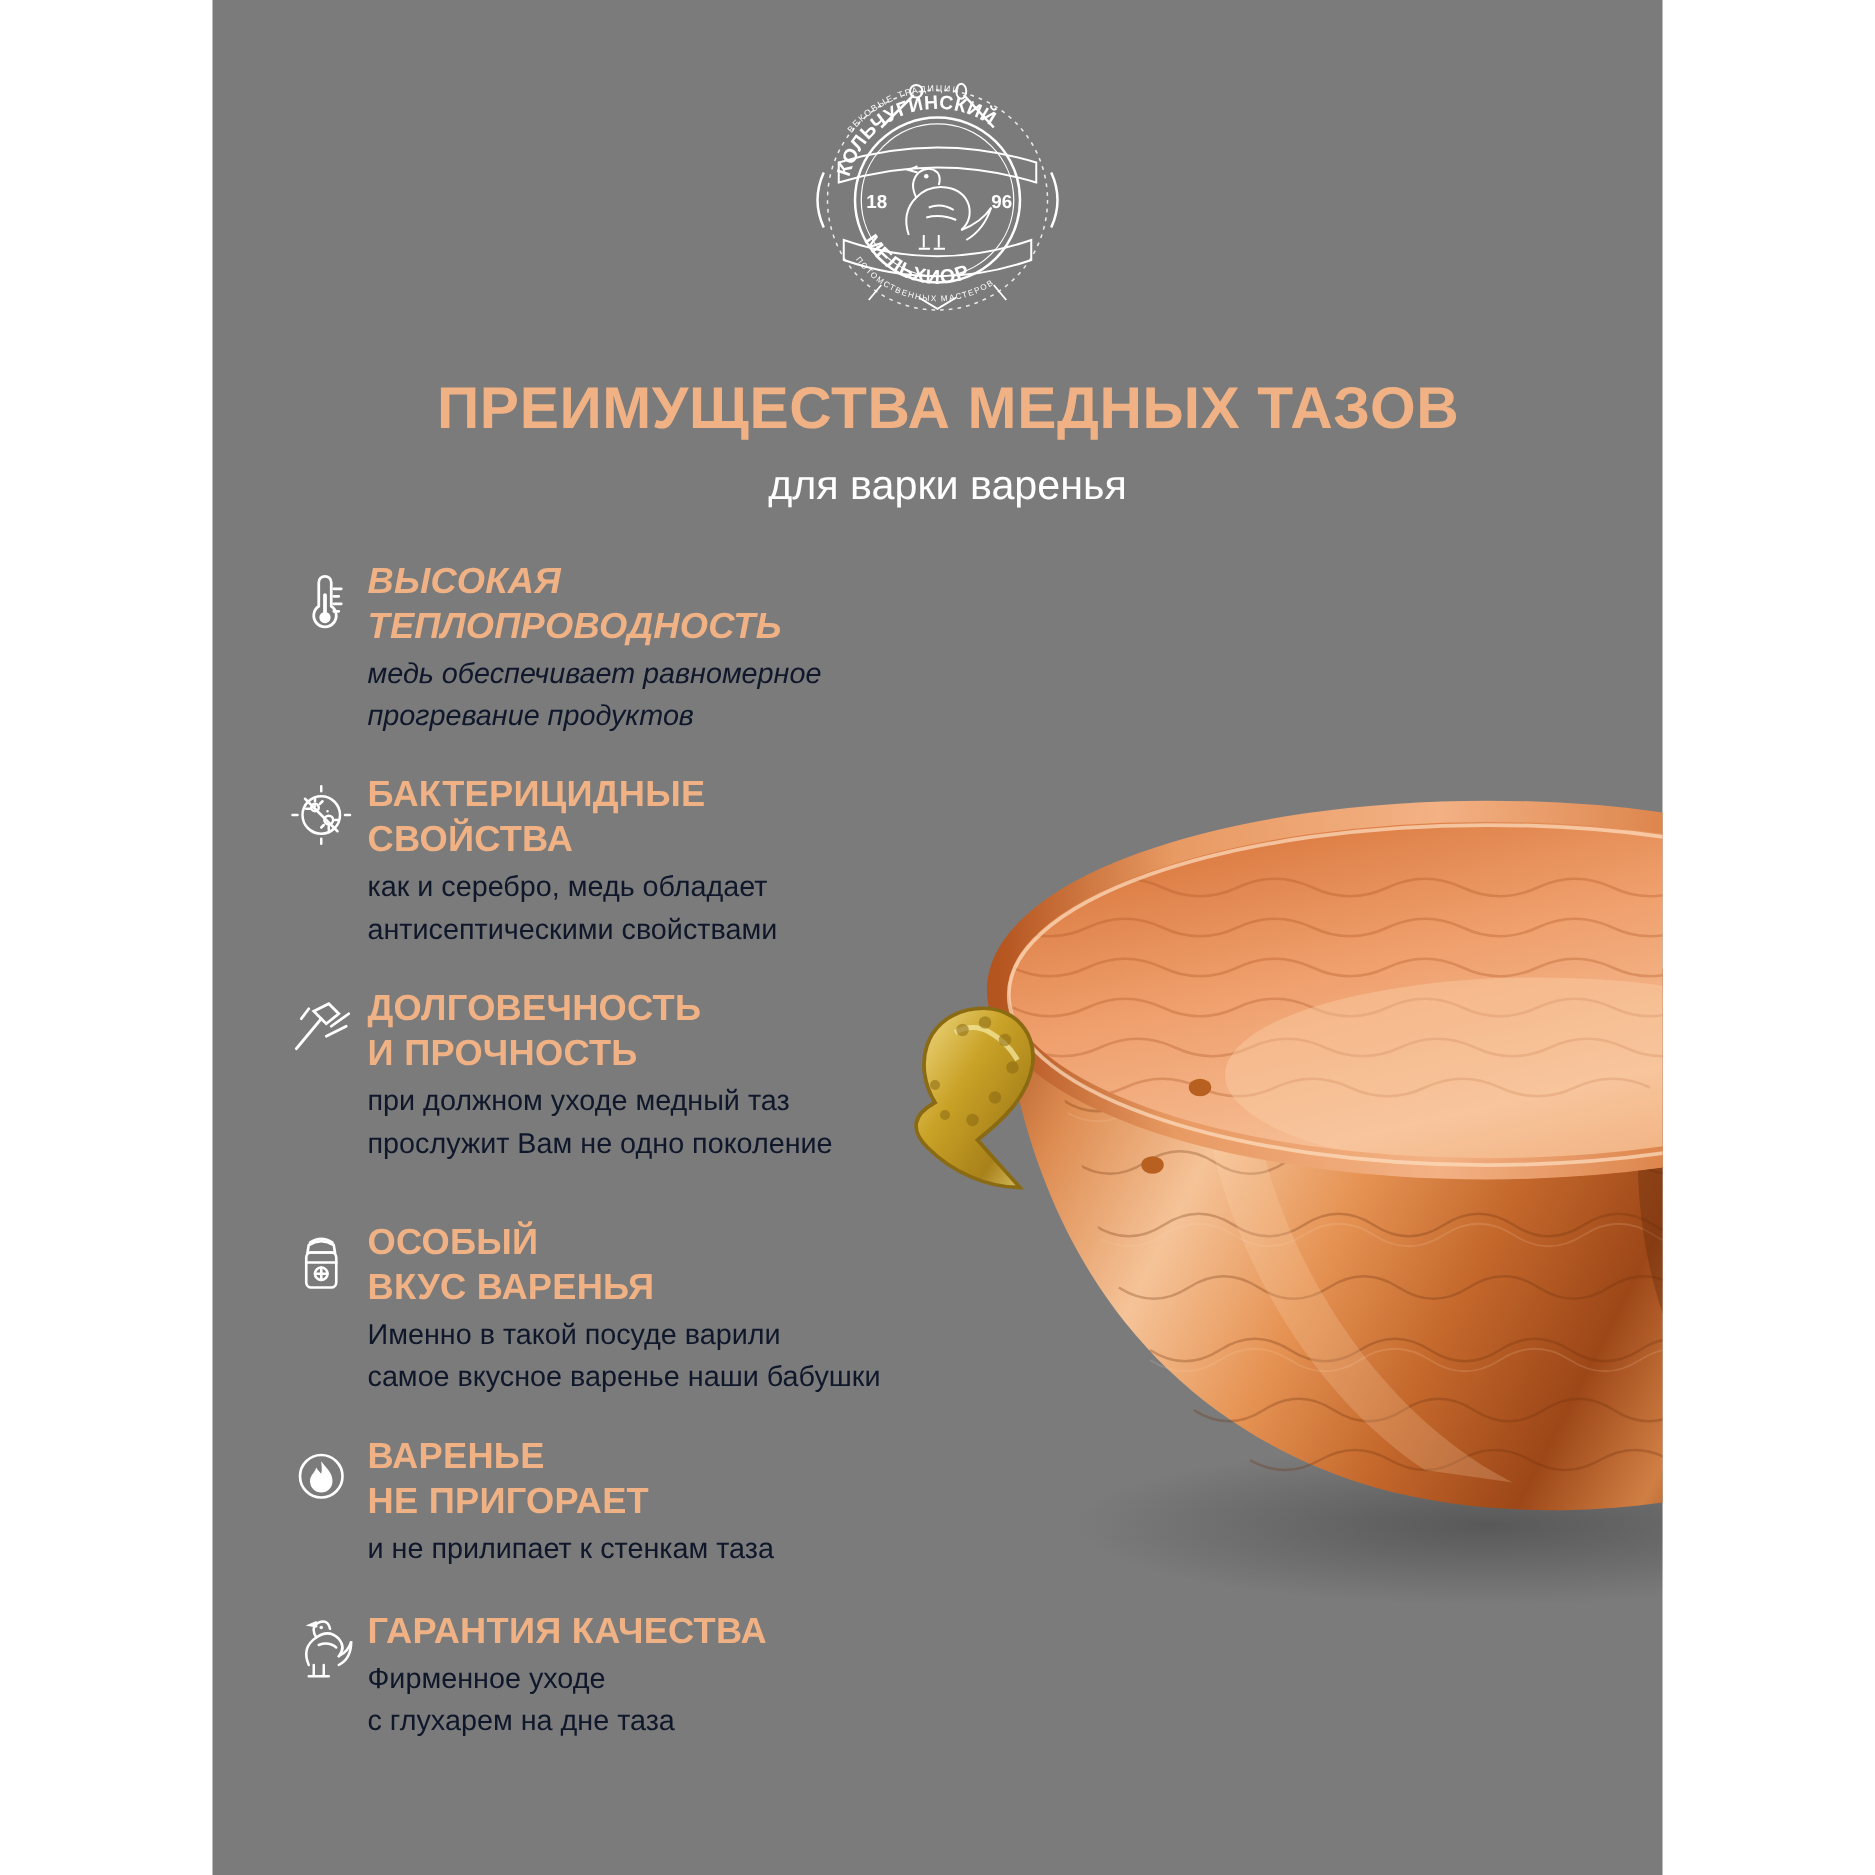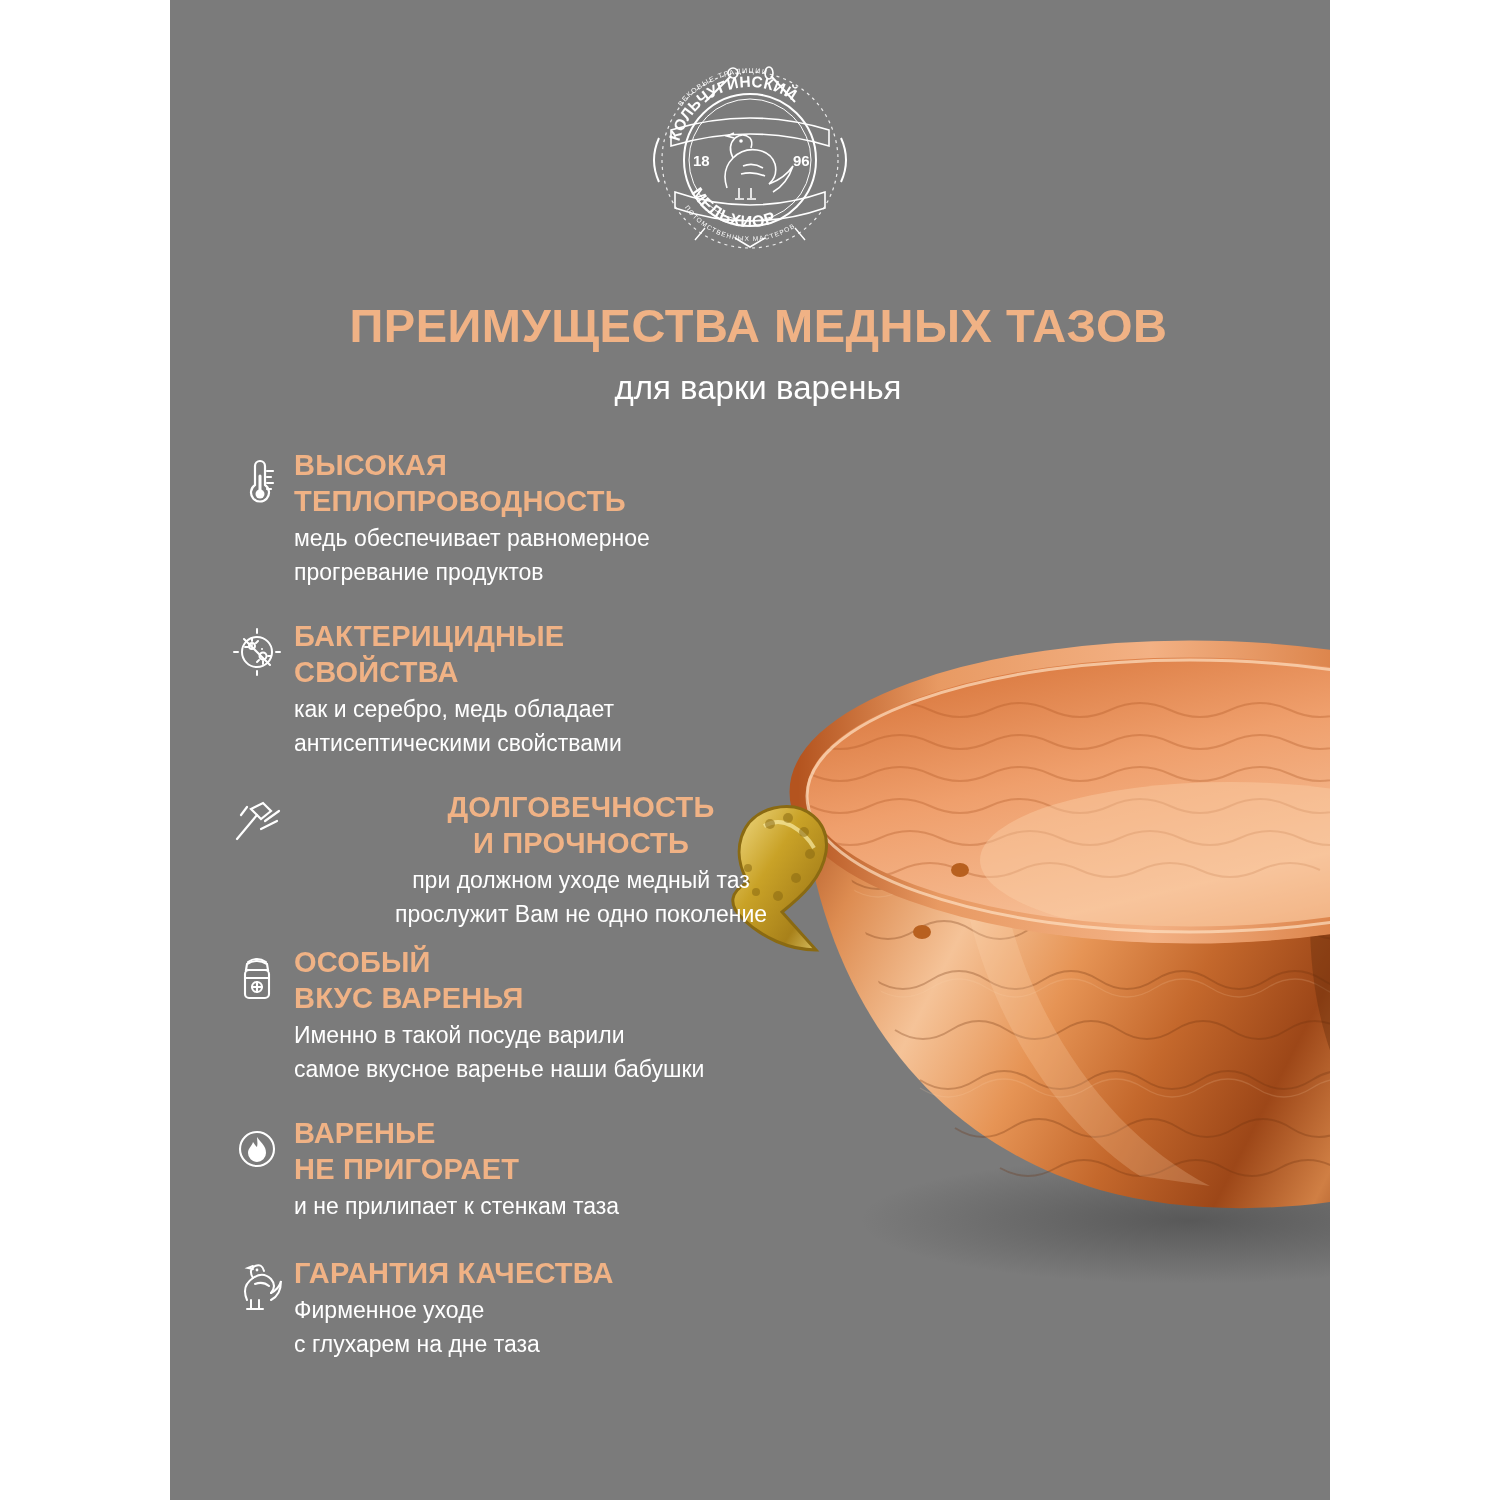--- a/index.html
+++ b/index.html
@@ -93,32 +93,32 @@
   .feature .body { flex: 1; padding-top: 0; }
   .feature .heading {
     color: #f0b285;
     font-size: 29px;
     font-weight: bold;
     line-height: 1.23;
     white-space: pre-line;
     letter-spacing: 0.2px;
   }
   .feature .desc {
-    color: #ffffff;
+    color: #0f172a;
     font-size: 23px;
     font-weight: normal;
     line-height: 1.45;
     white-space: pre-line;
     margin-top: 3px;
   }
 
   
-  .feature.f1 { margin-bottom: 30px; }
+  .feature.f1 { margin-bottom: 30px; font-style: italic; }
   .feature.f2 { margin-bottom: 30px; }
-  .feature.f3 { margin-bottom: 14px; text-align: center; }
+  .feature.f3 { margin-bottom: 46px; }
   .feature.f4 { margin-bottom: 30px; }
   .feature.f5 { margin-bottom: 32px; }
   .feature.f6 { margin-bottom: 0; }
 
   
   .product {
     position: absolute;
     left: 500px;
     top: 620px;
     width: 900px;

